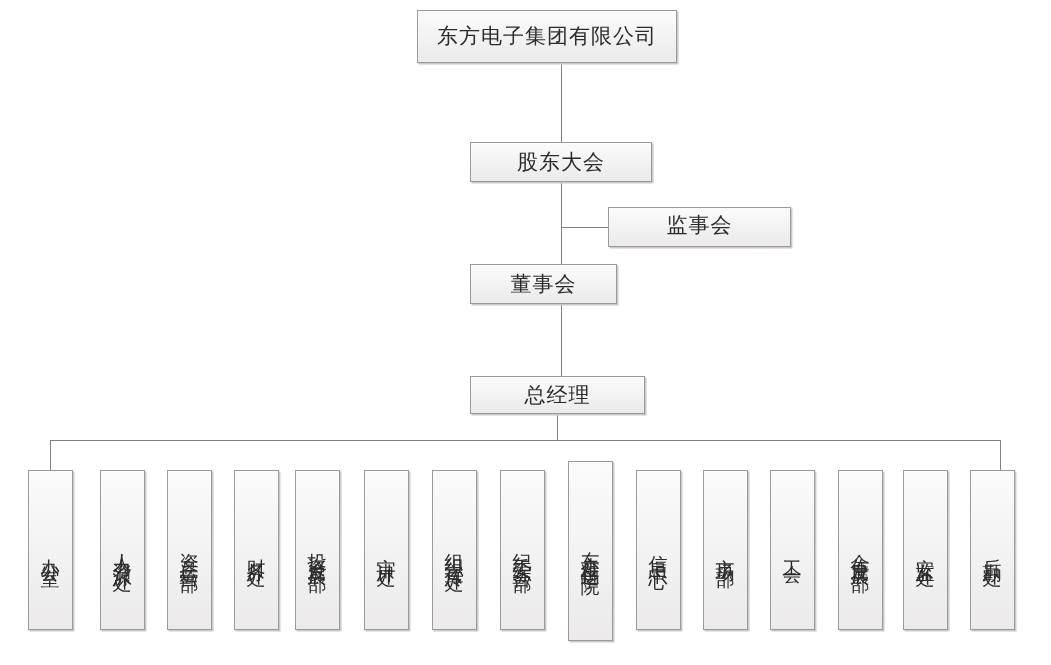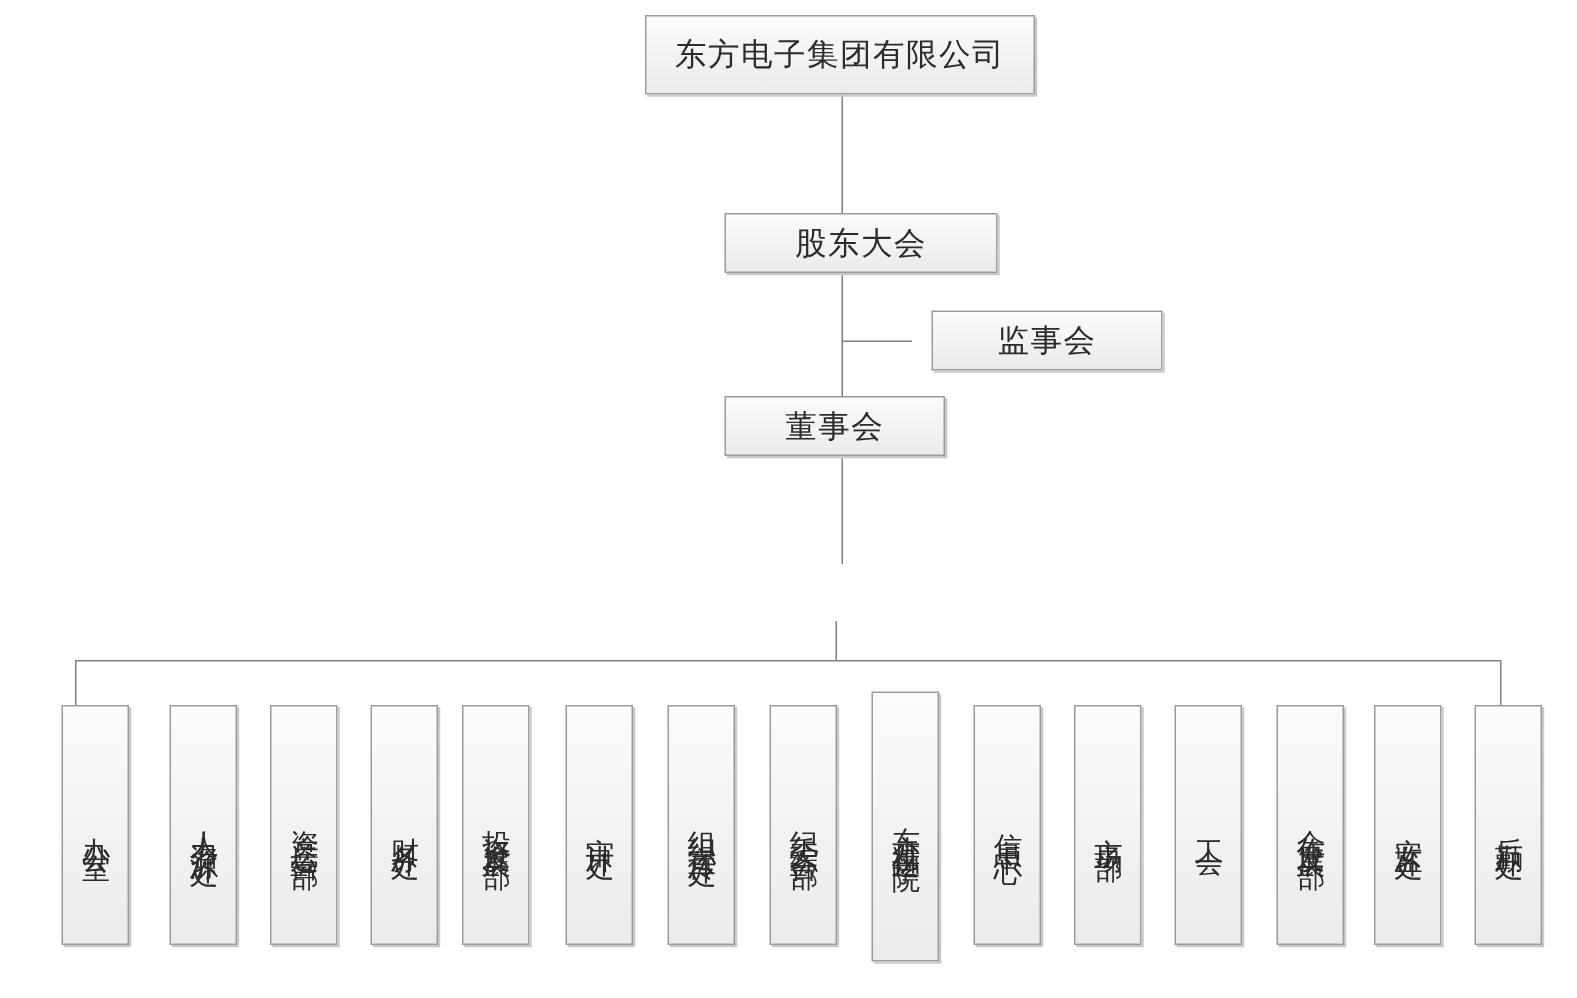--- a/index.html
+++ b/index.html
@@ -34,21 +34,20 @@
     box-sizing: border-box;
     border: 1px solid #9a9a9a;
     background: linear-gradient(to bottom, #fbfbfb 0%, #f2f2f2 55%, #eceaea 100%);
     box-shadow: 1.5px 1.5px 0 0 #c9c9c9;
     display: flex;
     align-items: center;
     justify-content: center;
     color: #2b2b2b;
     line-height: 1.08;
     white-space: nowrap;
-    margin-left: 13px;
   }
 
   
   .node.horiz {
     font-size: 21px;
     letter-spacing: 1px;
   }
 
   
   .node.vert {
@@ -76,25 +75,28 @@
       <div class="line line-v" style="left: 50px; top: 440px; height: 30px;"></div>
       <div class="line line-v" style="left: 1000px; top: 440px; height: 30px;"></div>
     </div>
 
   <div class="node horiz" style="left: 417px; top: 10px; width: 260px; height: 53px;">
     <span>东方电子集团有限公司</span>
   </div>
   <div class="node horiz" style="left: 470px; top: 142px; width: 182px; height: 40px; text-align: center;">
     <span>股东大会</span>
   </div>
-  <div class="node horiz" style="left: 608px; top: 207px; width: 154px; height: 40px;">
+  <div class="node horiz" style="left: 608px; top: 207px; width: 183px; height: 40px; font-family: Liberation Mono, monospace;">
     <span>监事会</span>
   </div>
   <div class="node horiz" style="left: 470px; top: 264px; width: 147px; height: 40px;">
     <span>董事会</span>
+  </div>
+  <div class="node horiz" style="left: 470px; top: 376px; width: 175px; height: 38px;">
+    <span>总经理</span>
   </div>
 
   <div id="department-layer">
       <div class="node vert" style="left: 28px; top: 470px; width: 45px; height: 160px;">
         <span class="vtext">办公室</span>
       </div>
       <div class="node vert" style="left: 100px; top: 470px; width: 45px; height: 160px;">
         <span class="vtext">人力资源处</span>
       </div>
       <div class="node vert" style="left: 167px; top: 470px; width: 45px; height: 160px;">

